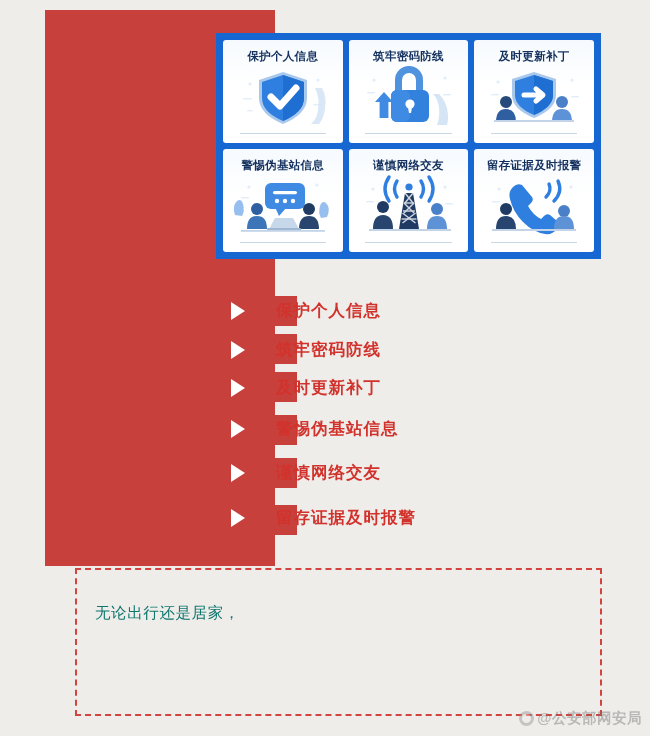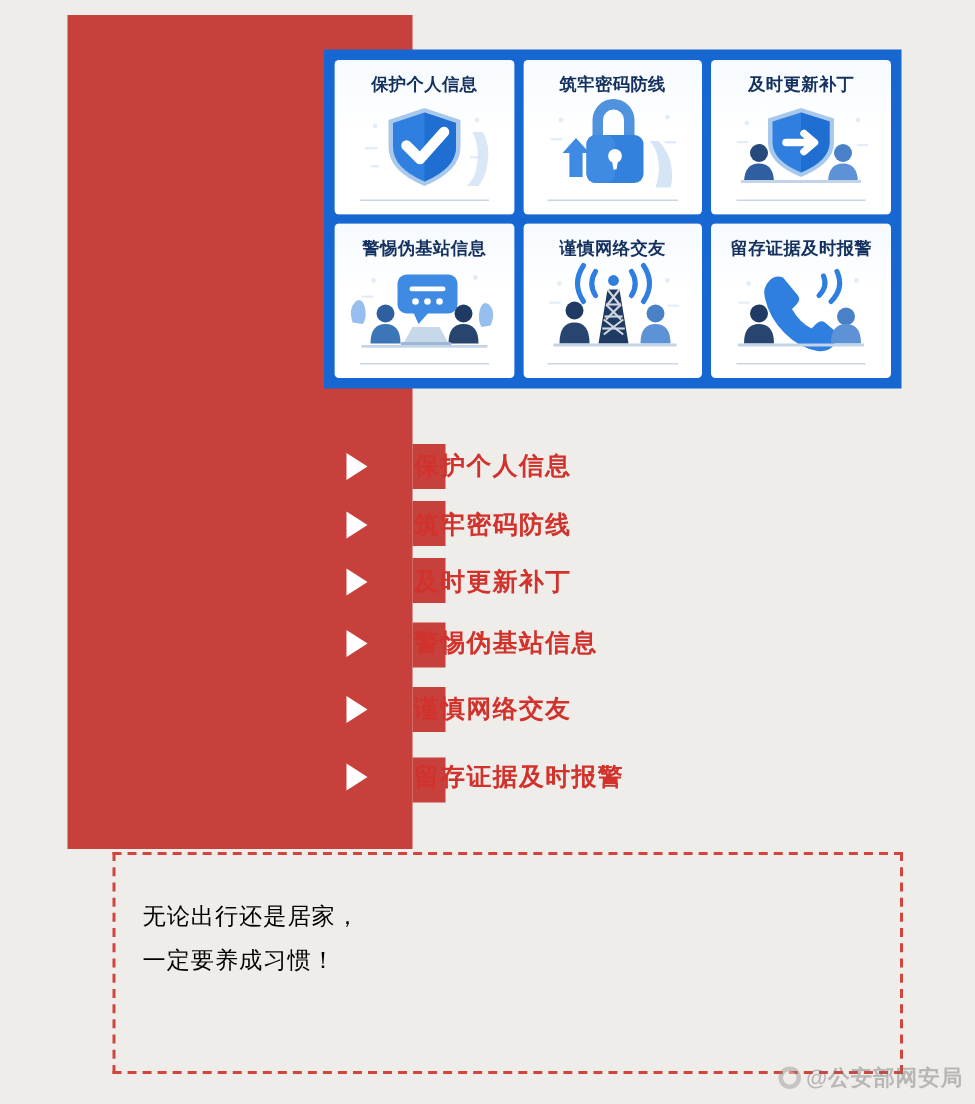--- a/index.html
+++ b/index.html
@@ -131,25 +131,25 @@
     z-index: 2;
   }
   .note-lines {
     position: absolute;
     left: 95px;
     top: 598px;
     z-index: 5;
   }
   .note-line {
     font-size: 15.5px;
-    color: #000000;
+    color: #0f766e;
     line-height: 29px;
     letter-spacing: 0.6px;
     white-space: nowrap;
-    font-family: Liberation Mono, monospace;
+    font-family: Liberation Serif, serif;
   }
 
   
   .watermark {
     position: absolute;
     right: 8px;
     bottom: 8px;
     display: flex;
     align-items: center;
     gap: 3px;
@@ -379,19 +379,18 @@
   </div>
   <div class="bullet-row" style="height:44px">
     <span class="tri"></span>
     <span class="bullet-text">留存证据及时报警</span>
   </div>
 </div>
 
 <div class="dashed-box"></div>
 <div class="note-lines">
   <div class="note-line">无论出行还是居家，</div>
-  <div class="note-line">一定要养成习惯！</div>
 </div>
 
 <div class="watermark">
   <span class="wm-icon"></span>
   <span class="wm-text">@公安部网安局</span>
 </div>
 
 </body></html>

